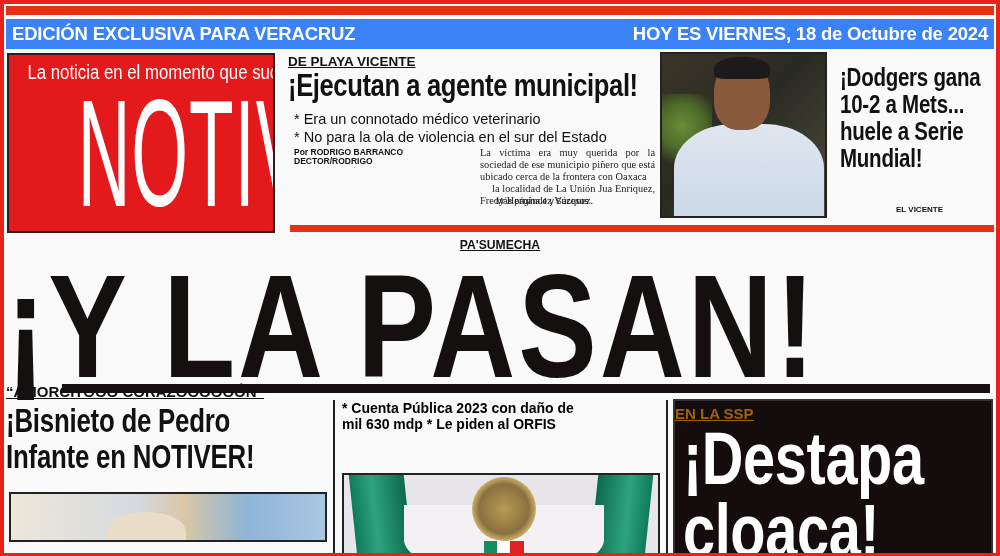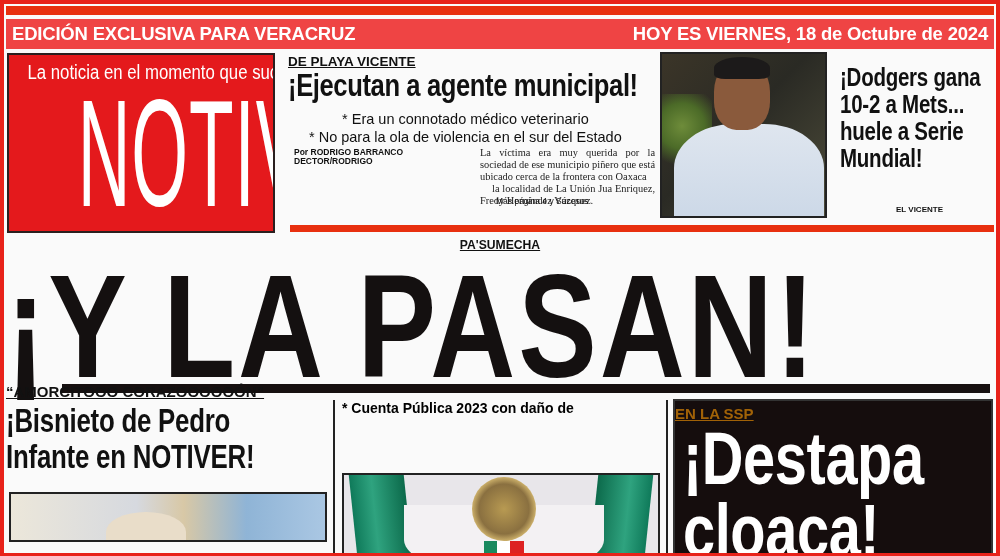--- a/index.html
+++ b/index.html
@@ -2,34 +2,34 @@
 <html><head>
 <meta charset="utf-8">
 <style>
   * { box-sizing: border-box; margin: 0; padding: 0; }
   html, body { width: 1000px; height: 556px; overflow: hidden; background: #fbfbfb; }
   body { position: relative; font-family: "Liberation Sans", sans-serif; color: #111; }
 
   .page { position: absolute; left: 0; top: 0; width: 1000px; height: 556px; background: #fafafa; border-left: 4px solid #e8221a; border-right: 4px solid #e8221a; border-top: 4px solid #e8221a; }
 
   .topbar-thin { position: absolute; left: 6px; right: 6px; top: 6px; height: 9px; background: #e8300f; }
-  .topbar { position: absolute; left: 6px; right: 6px; top: 19px; height: 30px; background: #ef4444; display: flex; align-items: center; justify-content: space-between; padding: 0 6px 0 6px; }
+  .topbar { position: absolute; left: 6px; right: 6px; top: 19px; height: 30px; background: #3b82f6; display: flex; align-items: center; justify-content: space-between; padding: 0 6px 0 6px; }
   .topbar span { color: #fff; font-weight: bold; font-size: 18.5px; letter-spacing: -0.2px; }
 
   
   .logo { position: absolute; left: 7px; top: 53px; width: 268px; height: 180px; background: #e4191c; border: 2px solid #2a1f1f; overflow: hidden; }
   .logo .tagline { position: absolute; left: 0; right: 0; top: 6px; text-align: center; color: #fff; font-size: 19.5px; font-family: "Liberation Sans", sans-serif; font-stretch: condensed; transform: scaleX(0.86); transform-origin: center; white-space: nowrap; }
   .logo .brand { position: absolute; left: 0; right: 0; top: 22px; text-align: center; color: #fff; font-size: 152px; line-height: 152px; font-family: "Liberation Sans", sans-serif; transform: scaleX(0.48); transform-origin: center; white-space: nowrap; letter-spacing: 2px; }
 
   
   .kicker { text-decoration: underline; font-weight: bold; text-align: left; }
   .story1 { position: absolute; left: 288px; top: 53px; width: 370px; height: 168px; }
   .story1 .kicker { font-size: 13.5px; position: absolute; left: 0; right: 0; top: 1px; }
   .story1 .headline { position: absolute; left: 0; top: 14px; font-size: 32px; font-weight: bold; letter-spacing: -0.5px; white-space: nowrap; transform: scaleX(0.8); transform-origin: left; font-family: "Liberation Sans", sans-serif; }
-  .story1 .bullets { position: absolute; left: 21px; top: 57px; font-size: 14.5px; line-height: 18px; text-align: center; }
+  .story1 .bullets { position: absolute; left: 6px; top: 57px; font-size: 14.5px; line-height: 18px; }
   .story1 .byline { position: absolute; left: 6px; top: 95px; font-size: 8.5px; font-weight: bold; line-height: 9px; }
   .story1 .col { position: absolute; font-family: "Liberation Serif", serif; font-size: 10.4px; line-height: 12px; text-align: justify; color: #222; }
   .story1 .col1 { left: 6px; top: 124px; width: 178px; text-indent: 18px; }
   .story1 .col2 { left: 192px; top: 94px; width: 175px; }
   .story1 .col2 p + p { text-indent: 12px; }
   .story1 .more { position: absolute; left: 208px; top: 143px; font-size: 8.5px; font-weight: normal; }
 
   .redrule1 { position: absolute; left: 290px; top: 225px; width: 704px; height: 7px; background: #e8300f; }
 
   
@@ -141,20 +141,21 @@
   <div class="img">
     <div class="hat"></div>
   </div>
 </div>
 
 <div class="vrule" style="left:333px; top:400px; height:156px;"></div>
 
 <div class="story3">
   <div class="deck">
     <div>* Cuenta Pública 2023 con daño de</div>
+    <div>mil 630 mdp * Le piden al ORFIS</div>
   </div>
   <div class="img">
     <div class="flag-l"></div>
     <div class="flag-r"></div>
     <div class="drape"></div>
     <div class="seal"></div>
     <div class="ribbon"></div>
   </div>
 </div>
 

